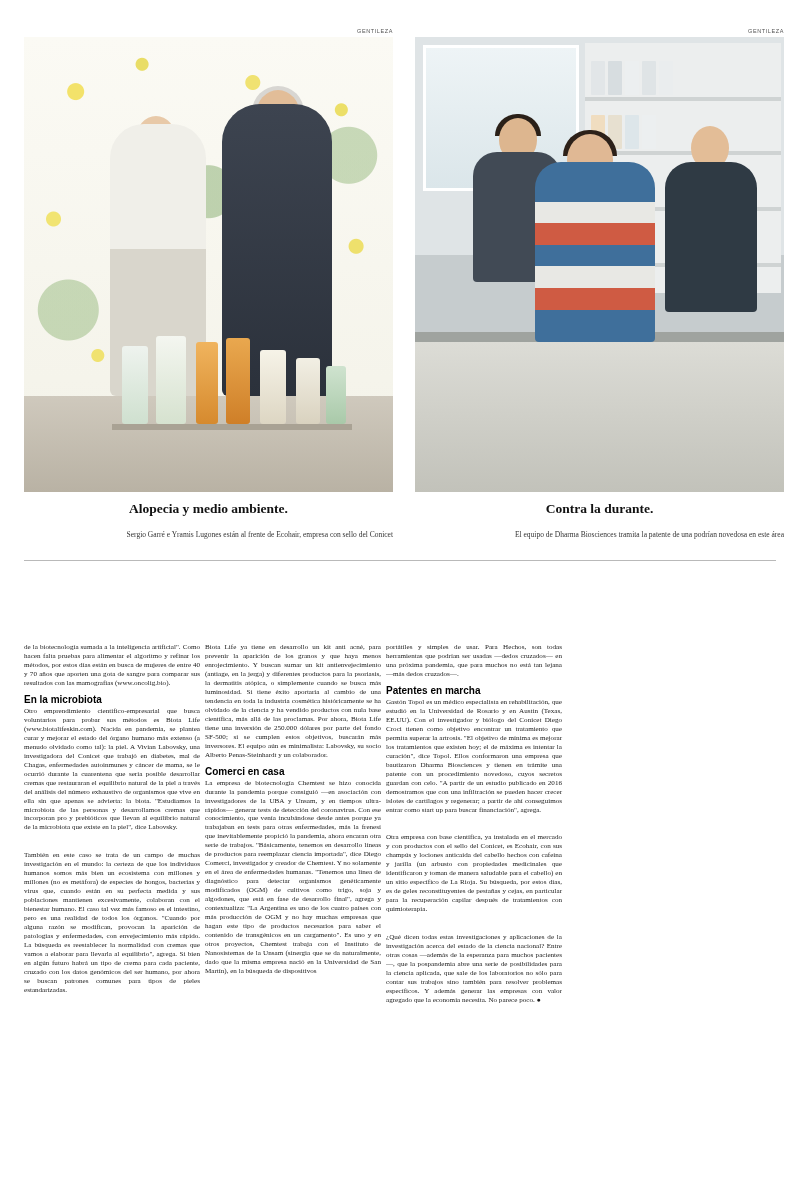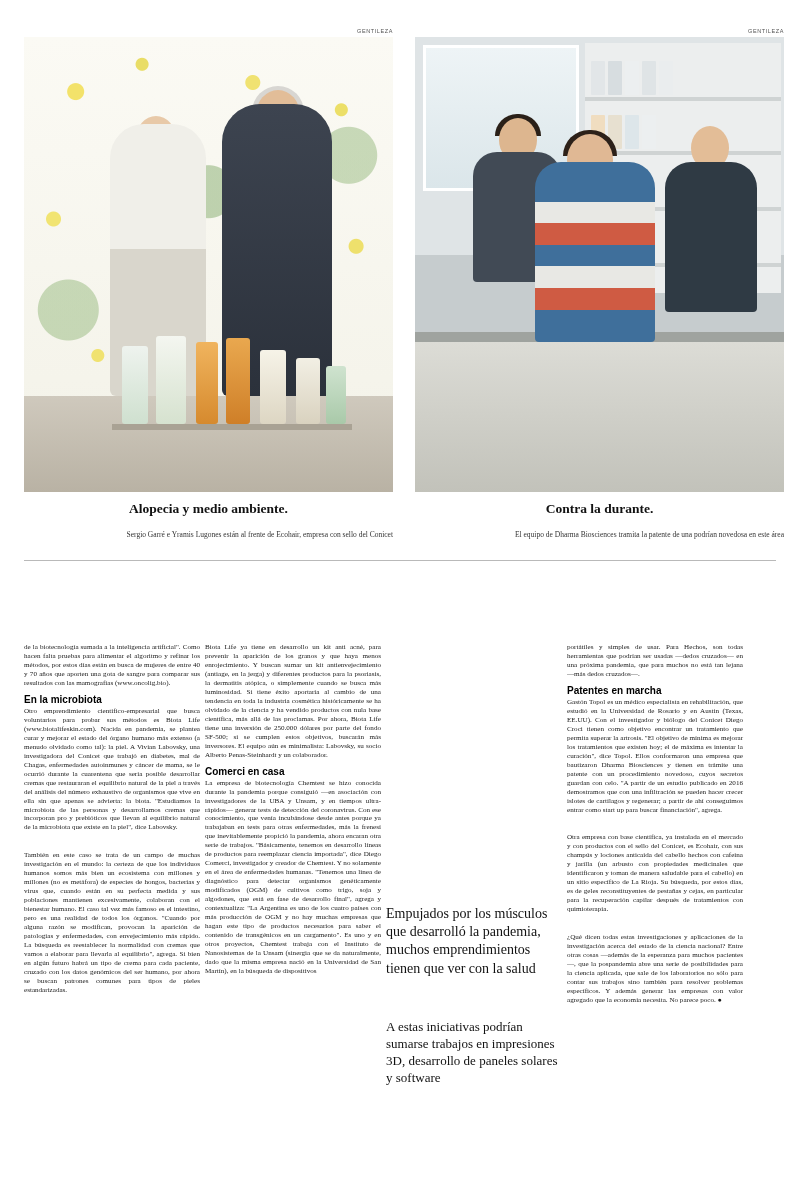--- a/index.html
+++ b/index.html
@@ -232,24 +232,20 @@
       <p>Otro emprendimiento científico-empresarial que busca voluntarios para probar sus métodos es Biota Life (www.biotalifeskin.com). Nacida en pandemia, se plantea curar y mejorar el estado del órgano humano más extenso (a menudo olvidado como tal): la piel. A Vivian Labovsky, una investigadora del Conicet que trabajó en diabetes, mal de Chagas, enfermedades autoinmunes y cáncer de mama, se le ocurrió durante la cuarentena que sería posible desarrollar cremas que restauraran el equilibrio natural de la piel a través del análisis del número exhaustivo de organismos que vive en ella sin que apenas se advierta: la biota. "Estudiamos la microbiota de las personas y desarrollamos cremas que incorporan pro y prebióticos que llevan al equilibrio natural de la microbiota que existe en la piel", dice Labovsky.</p>
       <p>También en este caso se trata de un campo de muchas investigación en el mundo: la certeza de que los individuos humanos somos más bien un ecosistema con millones y millones (no es metáfora) de especies de hongos, bacterias y virus que, cuando están en su perfecta medida y sus poblaciones mantienen excesivamente, colaboran con el bienestar humano. El caso tal vez más famoso es el intestino, pero es una realidad de todos los órganos. "Cuando por alguna razón se modifican, provocan la aparición de patologías y enfermedades, con envejecimiento más rápido. La búsqueda es reestablecer la normalidad con cremas que vamos a elaborar para llevarla al equilibrio", agrega. Si bien en algún futuro habrá un tipo de crema para cada paciente, cruzado con los datos genómicos del ser humano, por ahora se buscan patrones comunes para tipos de pieles estandarizadas.</p>
     </div>
 
     <div class="col">
       <p>Biota Life ya tiene en desarrollo un kit anti acné, para prevenir la aparición de los granos y que haya menos enrojecimiento. Y buscan sumar un kit antienvejecimiento (antiage, en la jerga) y diferentes productos para la psoriasis, la dermatitis atópica, o simplemente cuando se busca más luminosidad. Si tiene éxito aportaría al cambio de una tendencia en toda la industria cosmética históricamente se ha olvidado de la ciencia y ha vendido productos con nula base científica, más allá de las proclamas. Por ahora, Biota Life tiene una inversión de 250.000 dólares por parte del fondo SF-500; si se cumplen estos objetivos, buscarán más inversores. El equipo aún es minimalista: Labovsky, su socio Alberto Penas-Steinhardt y un colaborador.</p>
       <div class="sub">Comerci en casa</div>
       <p>La empresa de biotecnología Chemtest se hizo conocida durante la pandemia porque consiguió —en asociación con investigadores de la UBA y Unsam, y en tiempos ultra-rápidos— generar tests de detección del coronavirus. Con ese conocimiento, que venía incubándose desde antes porque ya trabajaban en tests para otras enfermedades, más la frenesí que inevitablemente propició la pandemia, ahora encaran otra serie de trabajos. "Básicamente, tenemos en desarrollo líneas de productos para reemplazar ciencia importada", dice Diego Comerci, investigador y creador de Chemtest. Y no solamente en el área de enfermedades humanas. "Tenemos una línea de diagnóstico para detectar organismos genéticamente modificados (OGM) de cultivos como trigo, soja y algodones, que está en fase de desarrollo final", agrega y contextualiza: "La Argentina es uno de los cuatro países con más producción de OGM y no hay muchas empresas que hagan este tipo de productos necesarios para saber el contenido de transgénicos en un cargamento". Es uno y en otros proyectos, Chemtest trabaja con el Instituto de Nanosistemas de la Unsam (sinergia que se da naturalmente, dado que la misma empresa nació en la Universidad de San Martín), en la búsqueda de dispositivos</p>
     </div>
 
-    <div class="col-quote">
-      <div class="pullquote">Empujados por los músculos que desarrolló la pandemia, muchos emprendimientos tienen que ver con la salud</div>
-      <div class="pullquote2">A estas iniciativas podrían sumarse trabajos en impresiones 3D, desarrollo de paneles solares y software</div>
-    </div>
 
     <div class="col">
       <p>portátiles y simples de usar. Para Hechos, son todas herramientas que podrían ser usadas —dedos cruzados— en una próxima pandemia, que para muchos no está tan lejana —más dedos cruzados—.</p>
       <div class="sub">Patentes en marcha</div>
       <p>Gastón Topol es un médico especialista en rehabilitación, que estudió en la Universidad de Rosario y en Austin (Texas, EE.UU). Con el investigador y biólogo del Conicet Diego Croci tienen como objetivo encontrar un tratamiento que permita superar la artrosis. "El objetivo de mínima es mejorar los tratamientos que existen hoy; el de máxima es intentar la curación", dice Topol. Ellos conformaron una empresa que bautizaron Dharma Biosciences y tienen en trámite una patente con un procedimiento novedoso, cuyos secretos guardan con celo. "A partir de un estudio publicado en 2016 demostramos que con una infiltración se pueden hacer crecer islotes de cartílagos y regenerar; a partir de ahí conseguimos entrar como start up para buscar financiación", agrega.</p>
       <p>Otra empresa con base científica, ya instalada en el mercado y con productos con el sello del Conicet, es Ecohair, con sus champús y lociones anticaída del cabello hechos con cafeína y jarilla (un arbusto con propiedades medicinales que identificaron y toman de manera saludable para el cabello) en un sitio específico de La Rioja. Su búsqueda, por estos días, es de geles reconstituyentes de pestañas y cejas, en particular para la recuperación capilar después de tratamientos con quimioterapia.</p>
       <p>¿Qué dicen todas estas investigaciones y aplicaciones de la investigación acerca del estado de la ciencia nacional? Entre otras cosas —además de la esperanza para muchos pacientes—, que la pospandemia abre una serie de posibilidades para la ciencia aplicada, que sale de los laboratorios no sólo para contar sus trabajos sino también para resolver problemas específicos. Y además generar las empresas con valor agregado que la economía necesita. No parece poco. ●</p>
     </div>
 
   </div>

